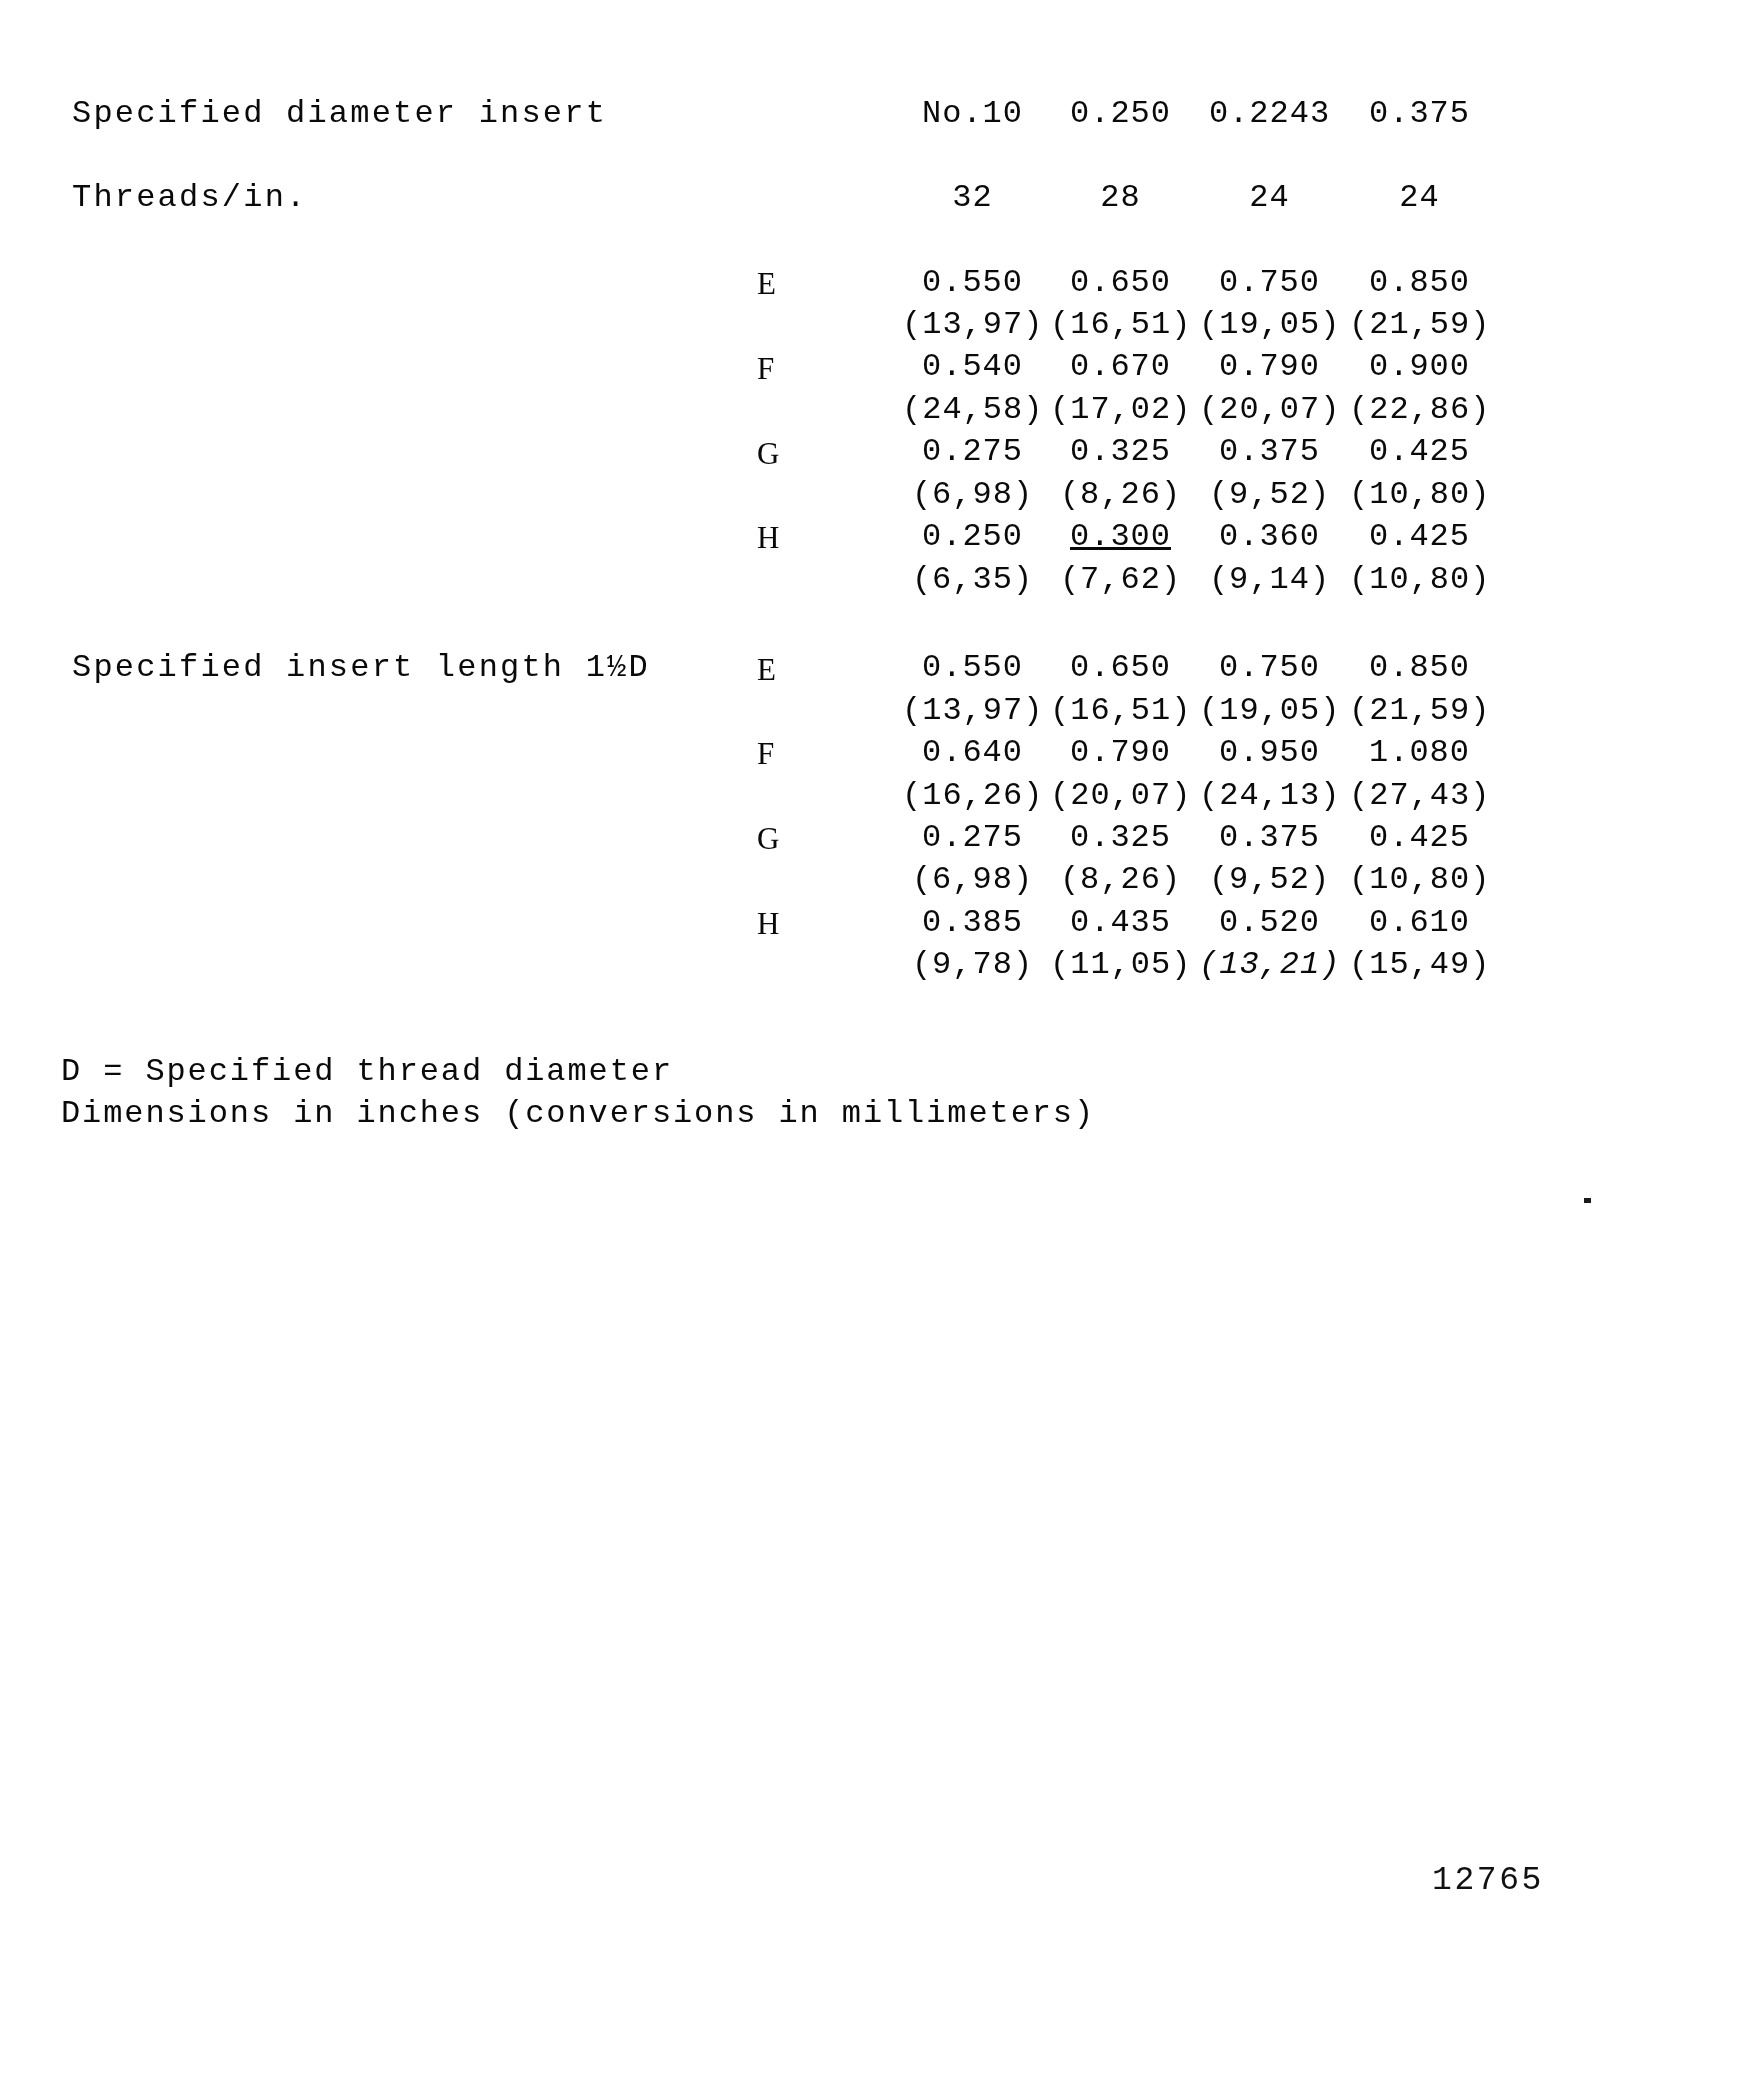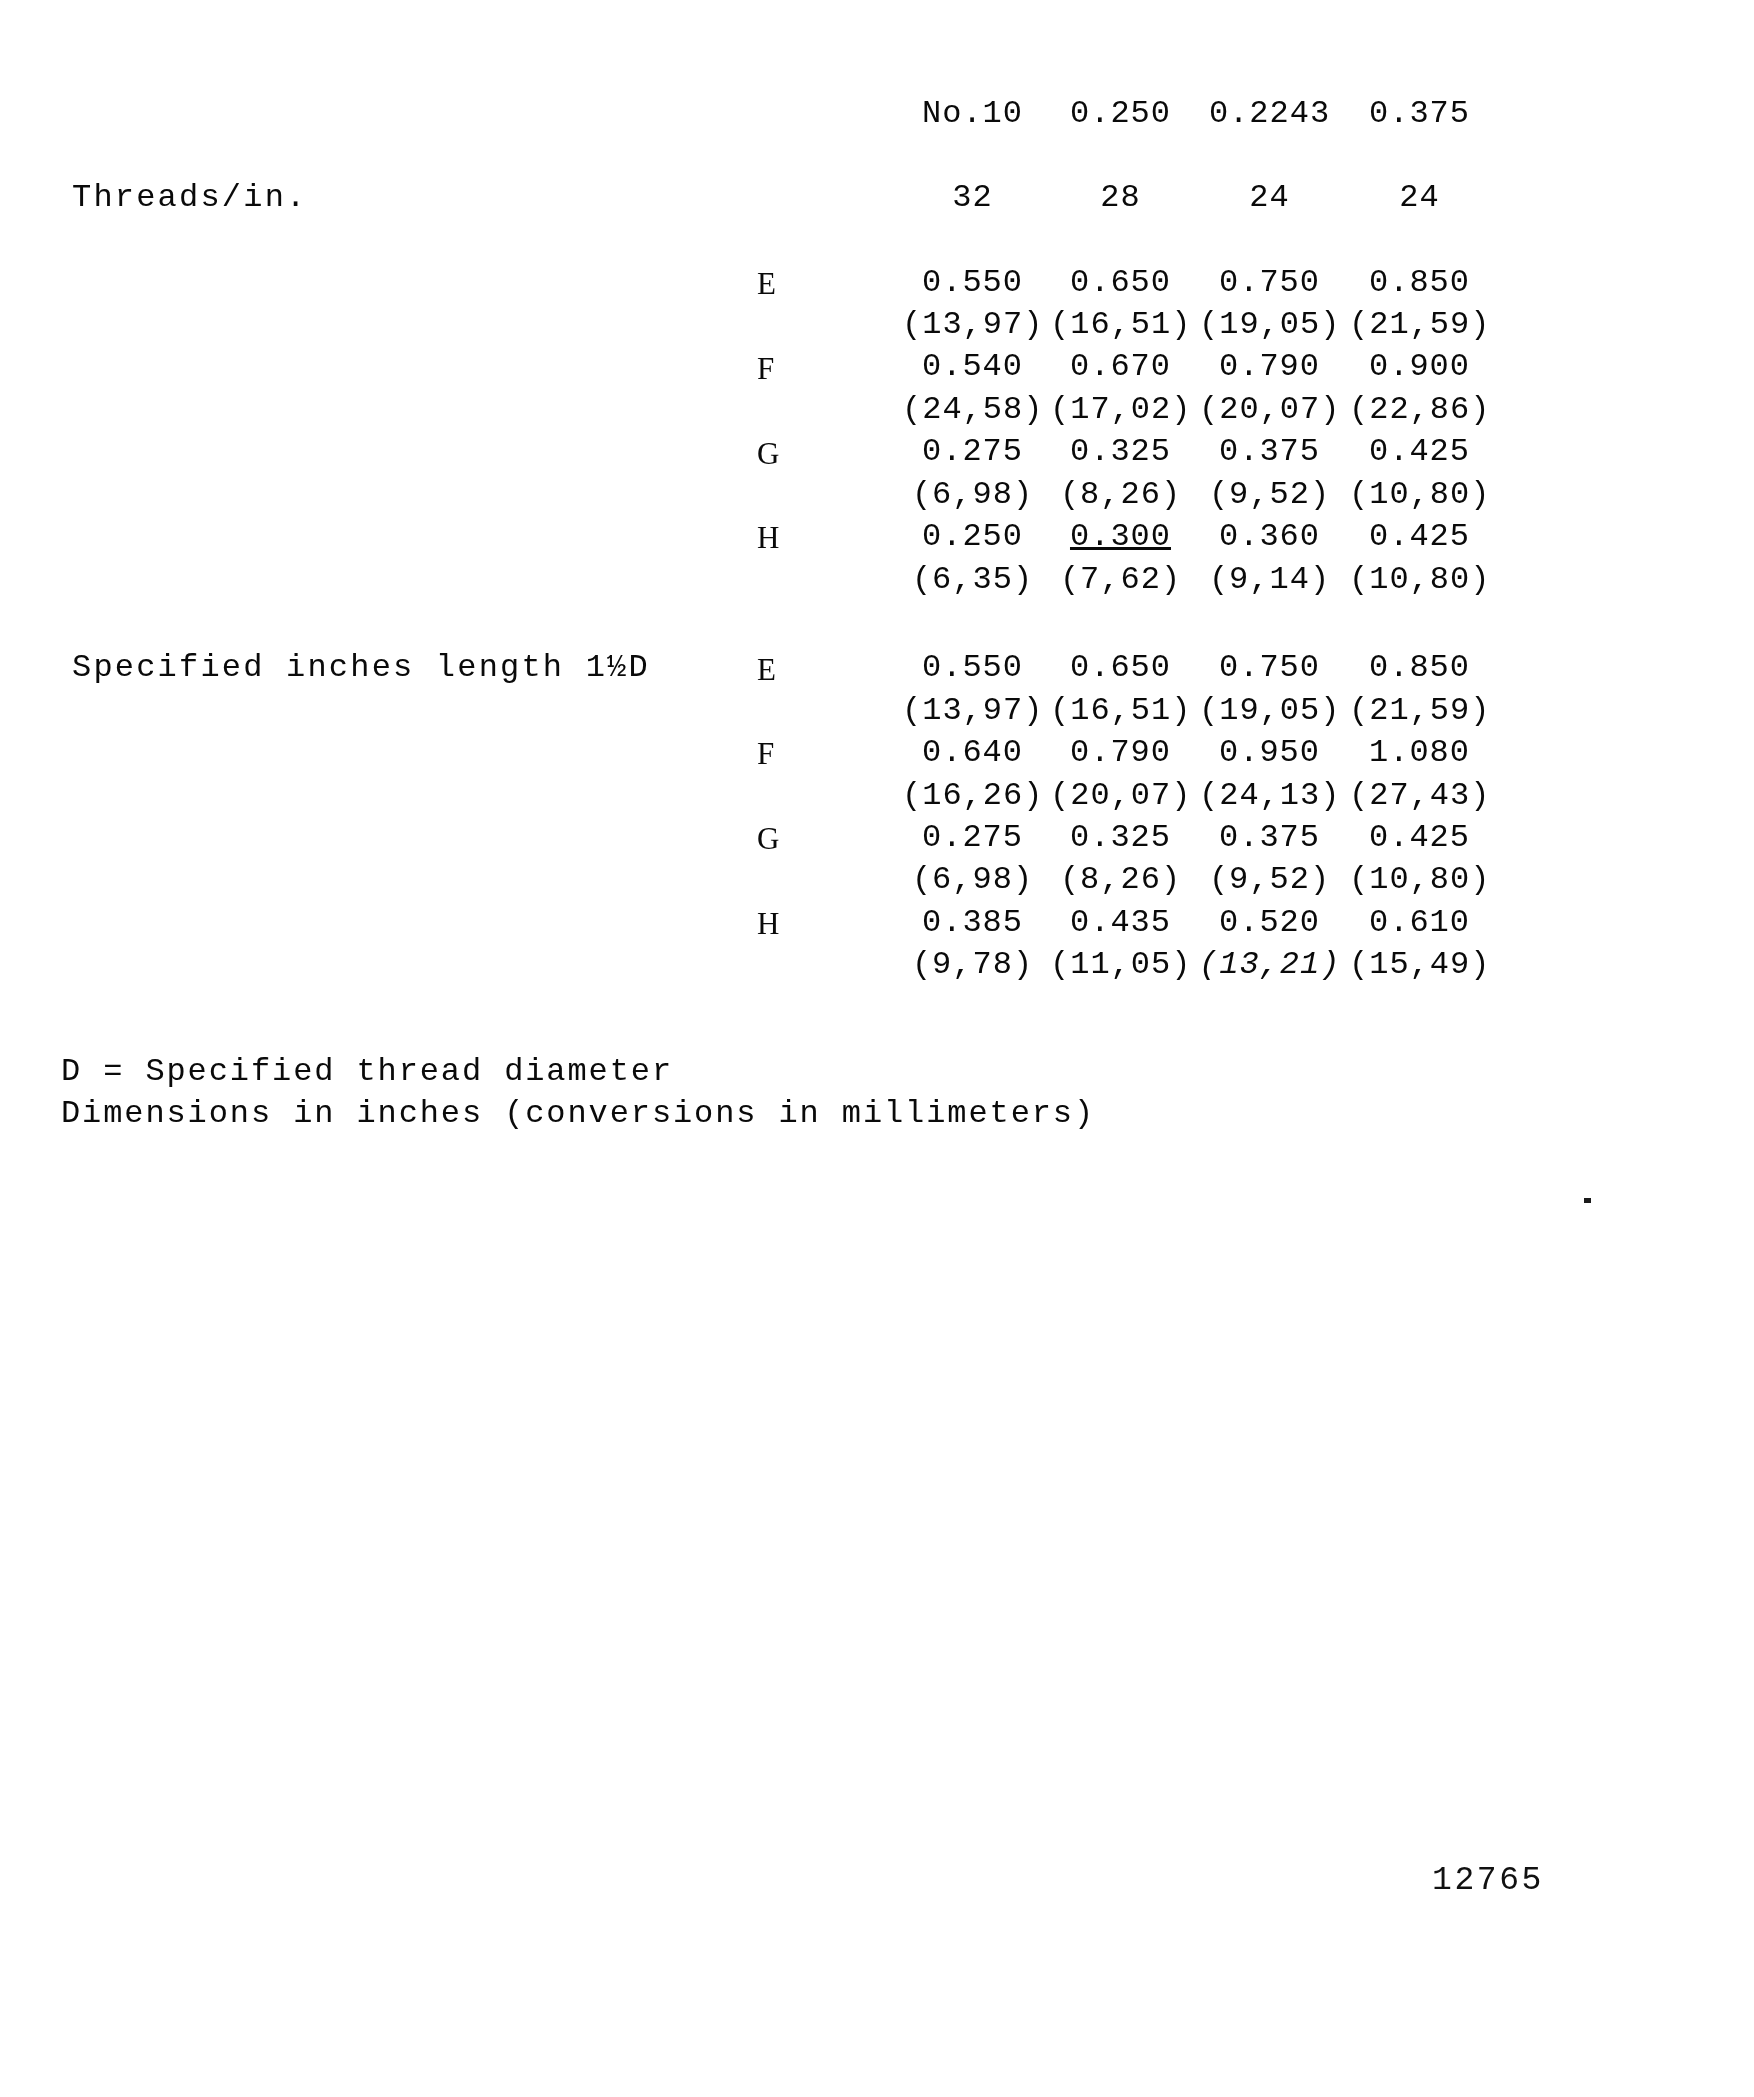--- a/index.html
+++ b/index.html
@@ -81,20 +81,21 @@
     width: 7px;
     height: 4.5px;
     background: #1a1a1a;
   }
 </style>
 </head>
 <body>
 
 <div id="page">
 
+  <div class="t rowlabel" style="top:95px;">Specified diameter insert</div>
   <div class="t col c0" style="top:95px;">No.10</div>
   <div class="t col c1" style="top:95px;">0.250</div>
   <div class="t col c2" style="top:95px;">0.2243</div>
   <div class="t col c3" style="top:95px;">0.375</div>
 
   <div class="t rowlabel" style="top:179px;">Threads/in.</div>
   <div class="t col c0" style="top:179px;">32</div>
   <div class="t col c1" style="top:179px;">28</div>
   <div class="t col c2" style="top:179px;">24</div>
   <div class="t col c3" style="top:179px;">24</div>
@@ -133,21 +134,21 @@
   <div class="t sublabel" style="top:519px;">H</div>
   <div class="t col c0" style="top:518px;">0.250</div>
   <div class="t col c1" style="top:518px;text-decoration:underline;">0.300</div>
   <div class="t col c2" style="top:518px;">0.360</div>
   <div class="t col c3" style="top:518px;">0.425</div>
   <div class="t col c0" style="top:561px;">(6,35)</div>
   <div class="t col c1" style="top:561px;">(7,62)</div>
   <div class="t col c2" style="top:561px;">(9,14)</div>
   <div class="t col c3" style="top:561px;">(10,80)</div>
 
-  <div class="t rowlabel" style="top:649px;">Specified inches length 1½D</div>
+  <div class="t rowlabel" style="top:649px;">Specified insert length 1½D</div>
 
   <div class="t sublabel" style="top:651px;">E</div>
   <div class="t col c0" style="top:649px;">0.550</div>
   <div class="t col c1" style="top:649px;">0.650</div>
   <div class="t col c2" style="top:649px;">0.750</div>
   <div class="t col c3" style="top:649px;">0.850</div>
   <div class="t col c0" style="top:692px;">(13,97)</div>
   <div class="t col c1" style="top:692px;">(16,51)</div>
   <div class="t col c2" style="top:692px;">(19,05)</div>
   <div class="t col c3" style="top:692px;">(21,59)</div>

